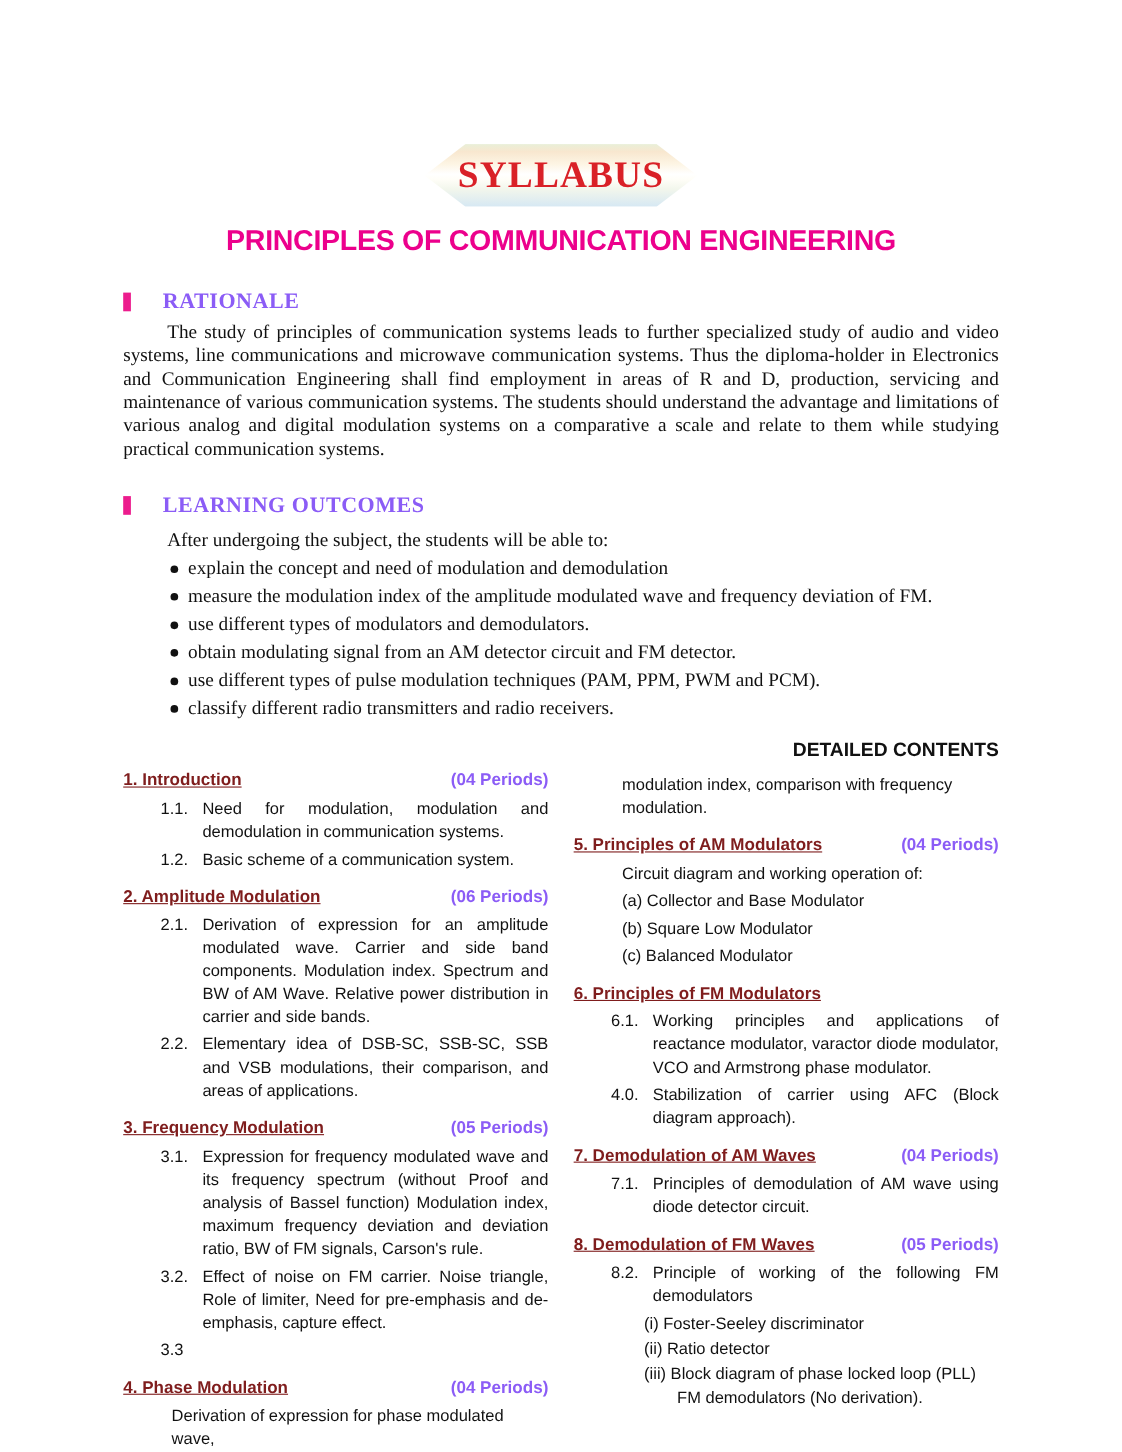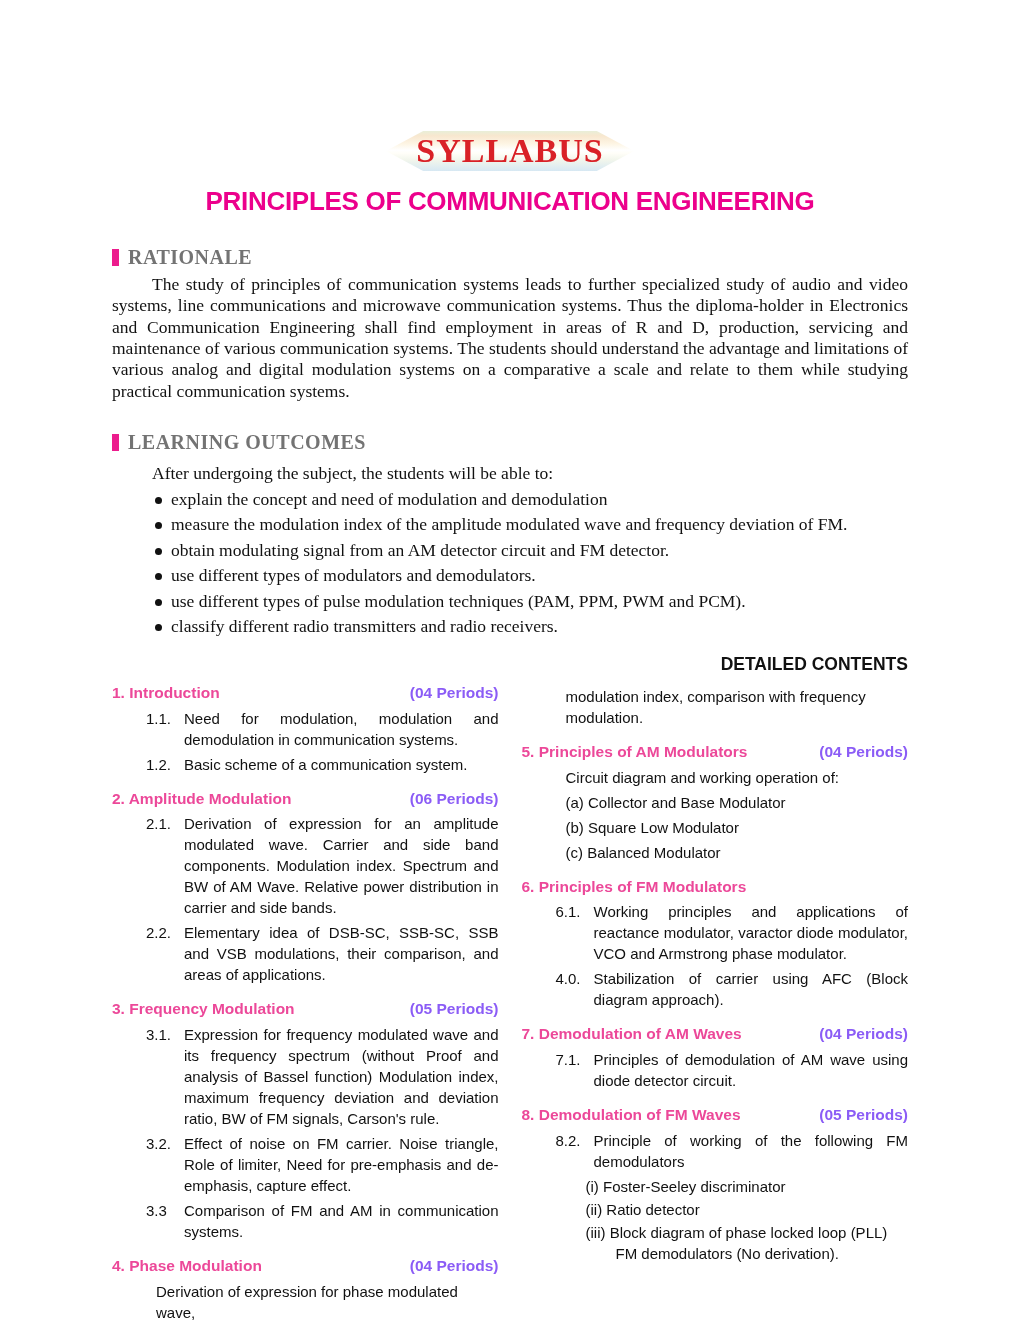--- a/index.html
+++ b/index.html
@@ -3,21 +3,21 @@
 <meta charset="utf-8">
 <style>
   html,body { margin:0; padding:0; background:#ffffff; }
   .page {
     position:relative; width:1020px; height:1320px; background:#ffffff;
     font-family:"Liberation Serif", serif; color:#111; overflow:hidden;
   }
   .content { margin:0 112px; width:796px; }
 
   
-  .banner { width:248px; height:40px; margin:131px auto 0; position:relative; }
+  .banner { width:248px; height:57px; margin:131px auto 0; position:relative; }
   .banner-shape {
     width:100%; height:100%;
     clip-path:polygon(0 50%, 15% 0, 85% 0, 100% 50%, 85% 100%, 15% 100%);
     background:linear-gradient(180deg,#e9efd8 0%,#f8e7cf 12%,#fdf5e4 32%,#ffffff 48%,#fffef8 56%,#f2f6ec 72%,#d6e8f3 100%);
     display:flex; align-items:center; justify-content:center;
   }
   .banner-label {
     font-family:"Liberation Serif", serif; font-weight:bold; font-size:34px;
     color:#d92127; letter-spacing:1px;
   }
@@ -25,22 +25,23 @@
   .page-title {
     margin:15px 0 0; text-align:center;
     font-family:"Liberation Sans", sans-serif; font-weight:bold;
     font-size:26px; letter-spacing:-0.3px; color:#ec008c;
   }
 
   
   .sec-head { display:flex; align-items:center; margin:29px 0 0; }
   .sec-head .marker { width:7px; height:17px; background:#ec1c8d; margin-right:9px; flex:0 0 auto; }
   .sec-head .sec-label {
-    font-weight:bold; font-size:20px; color:#737373; letter-spacing:0.5px;
+    font-weight:bold; font-size:20px; color:#8b5cf6; letter-spacing:0.5px;
     font-family:"Liberation Serif", serif;
+    margin-left:20px;
   }
 
   .body-para {
     margin:5px 0 0; font-size:17.5px; line-height:1.22;
     text-align:justify; text-indent:40px;
   }
 
   .outcome-intro { margin:9px 0 0 40px; font-size:17.5px; }
   .outcomes { list-style:none; margin:3px 0 0 42px; padding:0; font-size:17.5px; }
   .outcomes li { position:relative; padding-left:17px; margin:4.5px 0; }
@@ -55,21 +56,21 @@
   }
 
   
   .columns {
     display:flex; gap:23px; margin-top:7px;
     font-family:"Liberation Sans", sans-serif; font-size:15px; line-height:1.4;
   }
   .col { flex:1; min-width:0; }
   .cs-head { display:flex; justify-content:space-between; align-items:baseline; font-weight:bold; font-size:15.5px; margin:13px 0 3px; }
   .col > .cs-head:first-child { margin-top:0; }
-  .cs-title { color:#ec4899; }
+  .cs-title { color:#7f1d1d;text-decoration:underline; }
   .cs-periods { color:#8b5cf6; }
   .cs-item { display:flex; margin:4px 0; }
   .cs-num { flex:0 0 38px; margin-left:34px; }
   .cs-text { flex:1; text-align:justify; }
   .cs-plain { margin:4px 0 4px 44px; }
   .cs-sub { margin:2px 0 2px 64px; padding-left:30px; text-indent:-30px; }
 </style>
 </head>
 <body>
 
@@ -92,22 +93,22 @@
     <p class="body-para">The study of principles of communication systems leads to further specialized study of audio and video systems, line communications and microwave communication systems. Thus the diploma-holder in Electronics and Communication Engineering shall find employment in areas of R and D, production, servicing and maintenance of various communication systems. The students should understand the advantage and limitations of various analog and digital modulation systems on a comparative a scale and relate to them while studying practical communication systems.</p>
 
     <div class="sec-head">
       <span class="marker"></span>
       <span class="sec-label">LEARNING OUTCOMES</span>
     </div>
     <p class="outcome-intro">After undergoing the subject, the students will be able to:</p>
     <ul class="outcomes" id="outcomes-list">
         <li>explain the concept and need of modulation and demodulation</li>
         <li>measure the modulation index of the amplitude modulated wave and frequency deviation of FM.</li>
+        <li>use different types of modulators and demodulators.</li>
         <li>obtain modulating signal from an AM detector circuit and FM detector.</li>
-        <li>use different types of modulators and demodulators.</li>
         <li>use different types of pulse modulation techniques (PAM, PPM, PWM and PCM).</li>
         <li>classify different radio transmitters and radio receivers.</li>
       </ul>
 
     <h2 class="contents-heading">DETAILED CONTENTS</h2>
 
     <div class="columns">
       <div class="col" id="col-left">
           <div class="cs-head">
             <span class="cs-title">1. Introduction</span>
@@ -140,21 +141,20 @@
           <div class="cs-item">
             <span class="cs-num">3.1.</span>
             <span class="cs-text">Expression for frequency modulated wave and its frequency spectrum (without Proof and analysis of Bassel function) Modulation index, maximum frequency deviation and deviation ratio, BW of FM signals, Carson's rule.</span>
           </div>
           <div class="cs-item">
             <span class="cs-num">3.2.</span>
             <span class="cs-text">Effect of noise on FM carrier. Noise triangle, Role of limiter, Need for pre-emphasis and de-emphasis, capture effect.</span>
           </div>
           <div class="cs-item">
             <span class="cs-num">3.3</span>
-            <span class="cs-text">Comparison of FM and AM in communication systems.</span>
           </div>
           <div class="cs-head">
             <span class="cs-title">4. Phase Modulation</span>
             <span class="cs-periods">(04 Periods)</span>
           </div>
           <div class="cs-plain">Derivation of expression for phase modulated wave,</div>
         </div>
       <div class="col" id="col-right">
           <div class="cs-plain">modulation index, comparison with frequency modulation.</div>
           <div class="cs-head">

